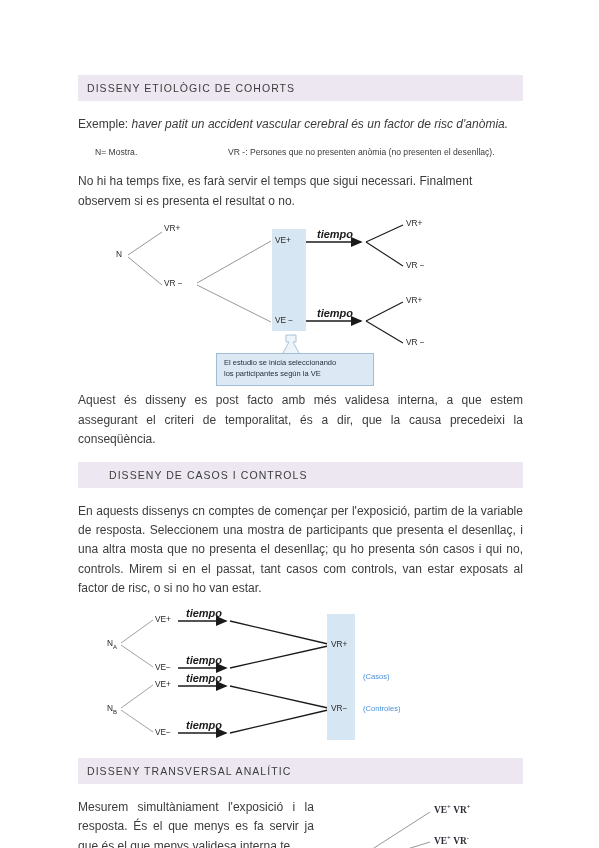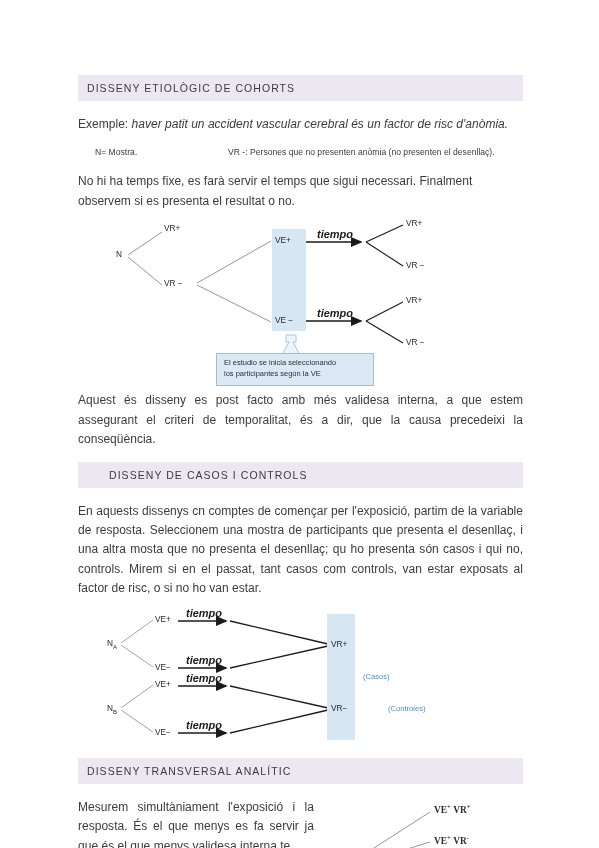--- a/index.html
+++ b/index.html
@@ -227,21 +227,21 @@
       <div class="dlabel" style="left:77px; top:116px;">VE−</div>
 
       <div class="dlabel ital" style="left:108px; top:-4px;">tiempo</div>
       <div class="dlabel ital" style="left:108px; top:43px;">tiempo</div>
       <div class="dlabel ital" style="left:108px; top:61px;">tiempo</div>
       <div class="dlabel ital" style="left:108px; top:108px;">tiempo</div>
 
       <div class="dlabel" style="left:253px; top:28px;">VR+</div>
       <div class="dlabel blue" style="left:285px; top:29px;margin-top:32px;">(Casos)</div>
       <div class="dlabel" style="left:253px; top:92px;">VR−</div>
-      <div class="dlabel blue" style="left:285px; top:93px;margin-left:25px;">(Controles)</div>
+      <div class="dlabel blue" style="left:285px; top:93px;">(Controles)</div>
     </div>
 
     <div class="section-band" style="margin-top:12px;">
       <div class="title">DISSENY TRANSVERSAL ANALÍTIC</div>
     </div>
 
     <div class="diagram" style="height:140px;">
       <p class="para justify" style="position:absolute; left:0; top:0; width:236px;">Mesurem simultàniament l'exposició i la resposta. És el que menys es fa servir ja que és el que menys validesa interna te.</p>
 
       <svg width="445" height="140" style="position:absolute; left:0; top:0;">

